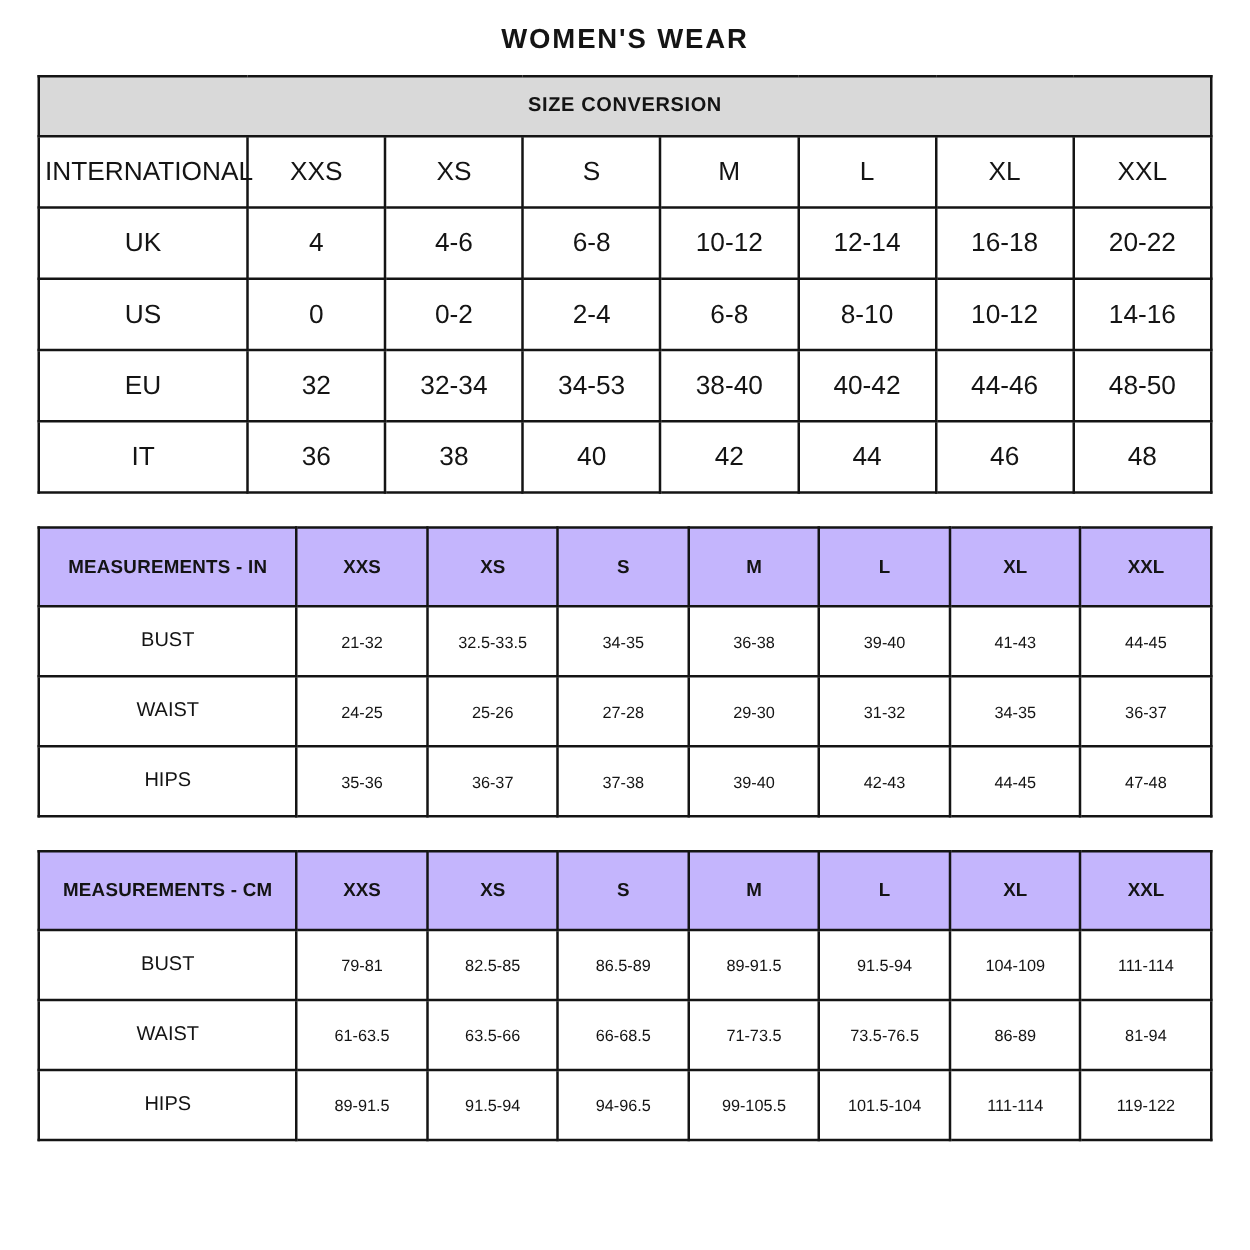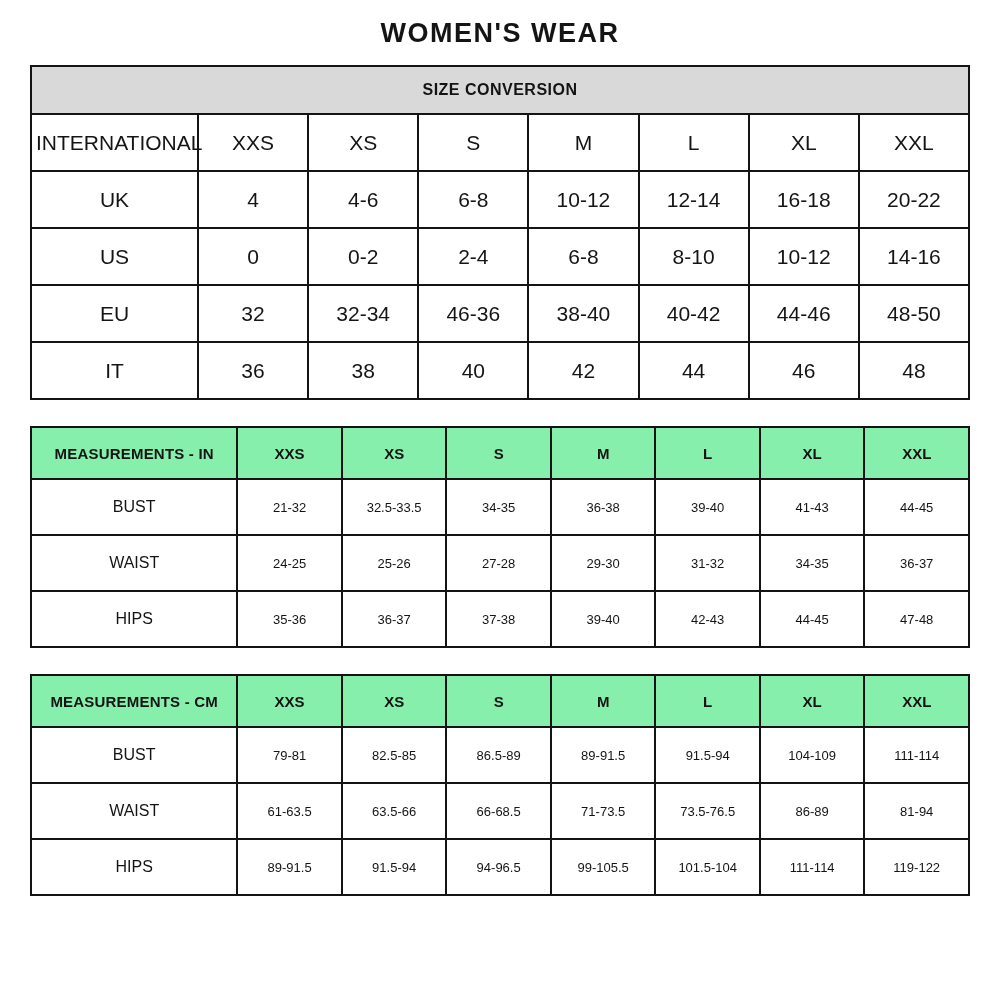--- a/index.html
+++ b/index.html
@@ -10,21 +10,21 @@
     -webkit-font-smoothing: antialiased;
   }
   .page {
     width: 1000px;
     min-height: 1000px;
     padding: 10px 30px 22px 30px;
     background: #ffffff;
   }
   .page-title {
     text-align: center;
-    font-size: 27px;
+    font-size: 22px;
     font-weight: bold;
     letter-spacing: 1.5px;
     padding: 8px 0 16px 0;
   }
   table.tbl {
     width: 100%;
     border-collapse: collapse;
     table-layout: fixed;
     margin-bottom: 26px;
   }
@@ -42,24 +42,24 @@
     font-weight: bold;
     font-size: 16px;
     letter-spacing: 0.5px;
     height: 48px;
   }
   .conv col.c-label { width: 17.8%; }
   
   .meas td { height: 56px; font-size: 13px; }
   .meas td.row-label { font-size: 16px; }
   .meas td.head {
-    background: #86efac;
+    background: #c4b5fd;
     font-weight: bold;
     font-size: 15px;
-    height: 52px;
+    height: 63px;
   }
   .meas td.row-label.head { font-size: 15px; letter-spacing: 0.2px; }
   .meas col.c-label { width: 22%; }
 </style>
 </head>
 <body>
 
 <div class="page">
 
   <div class="page-title">WOMEN'S WEAR</div>
@@ -100,21 +100,21 @@
           <td class="val">2-4</td>
           <td class="val">6-8</td>
           <td class="val">8-10</td>
           <td class="val">10-12</td>
           <td class="val">14-16</td>
         </tr>
         <tr>
           <td class="row-label">EU</td>
           <td class="val">32</td>
           <td class="val">32-34</td>
-          <td class="val">46-36</td>
+          <td class="val">34-53</td>
           <td class="val">38-40</td>
           <td class="val">40-42</td>
           <td class="val">44-46</td>
           <td class="val">48-50</td>
         </tr>
         <tr>
           <td class="row-label">IT</td>
           <td class="val">36</td>
           <td class="val">38</td>
           <td class="val">40</td>

